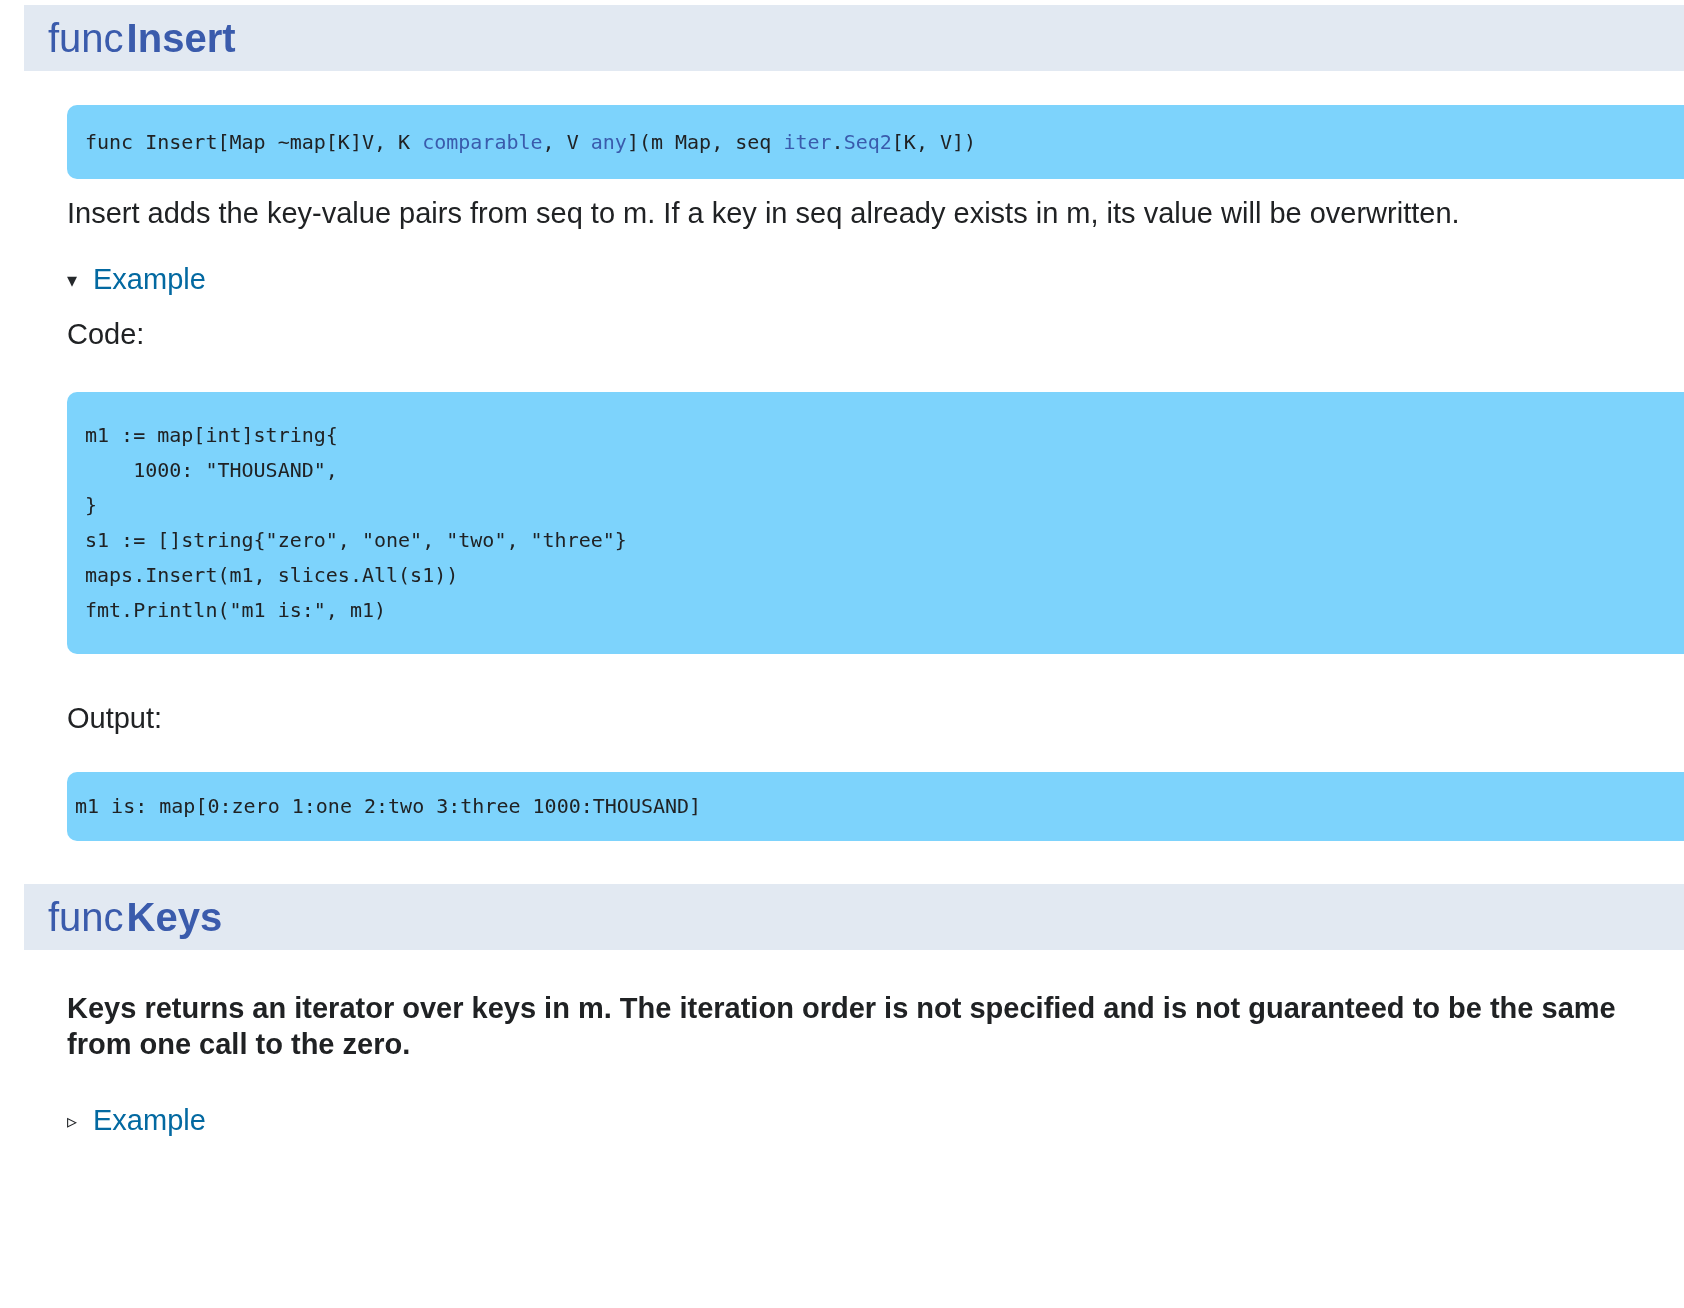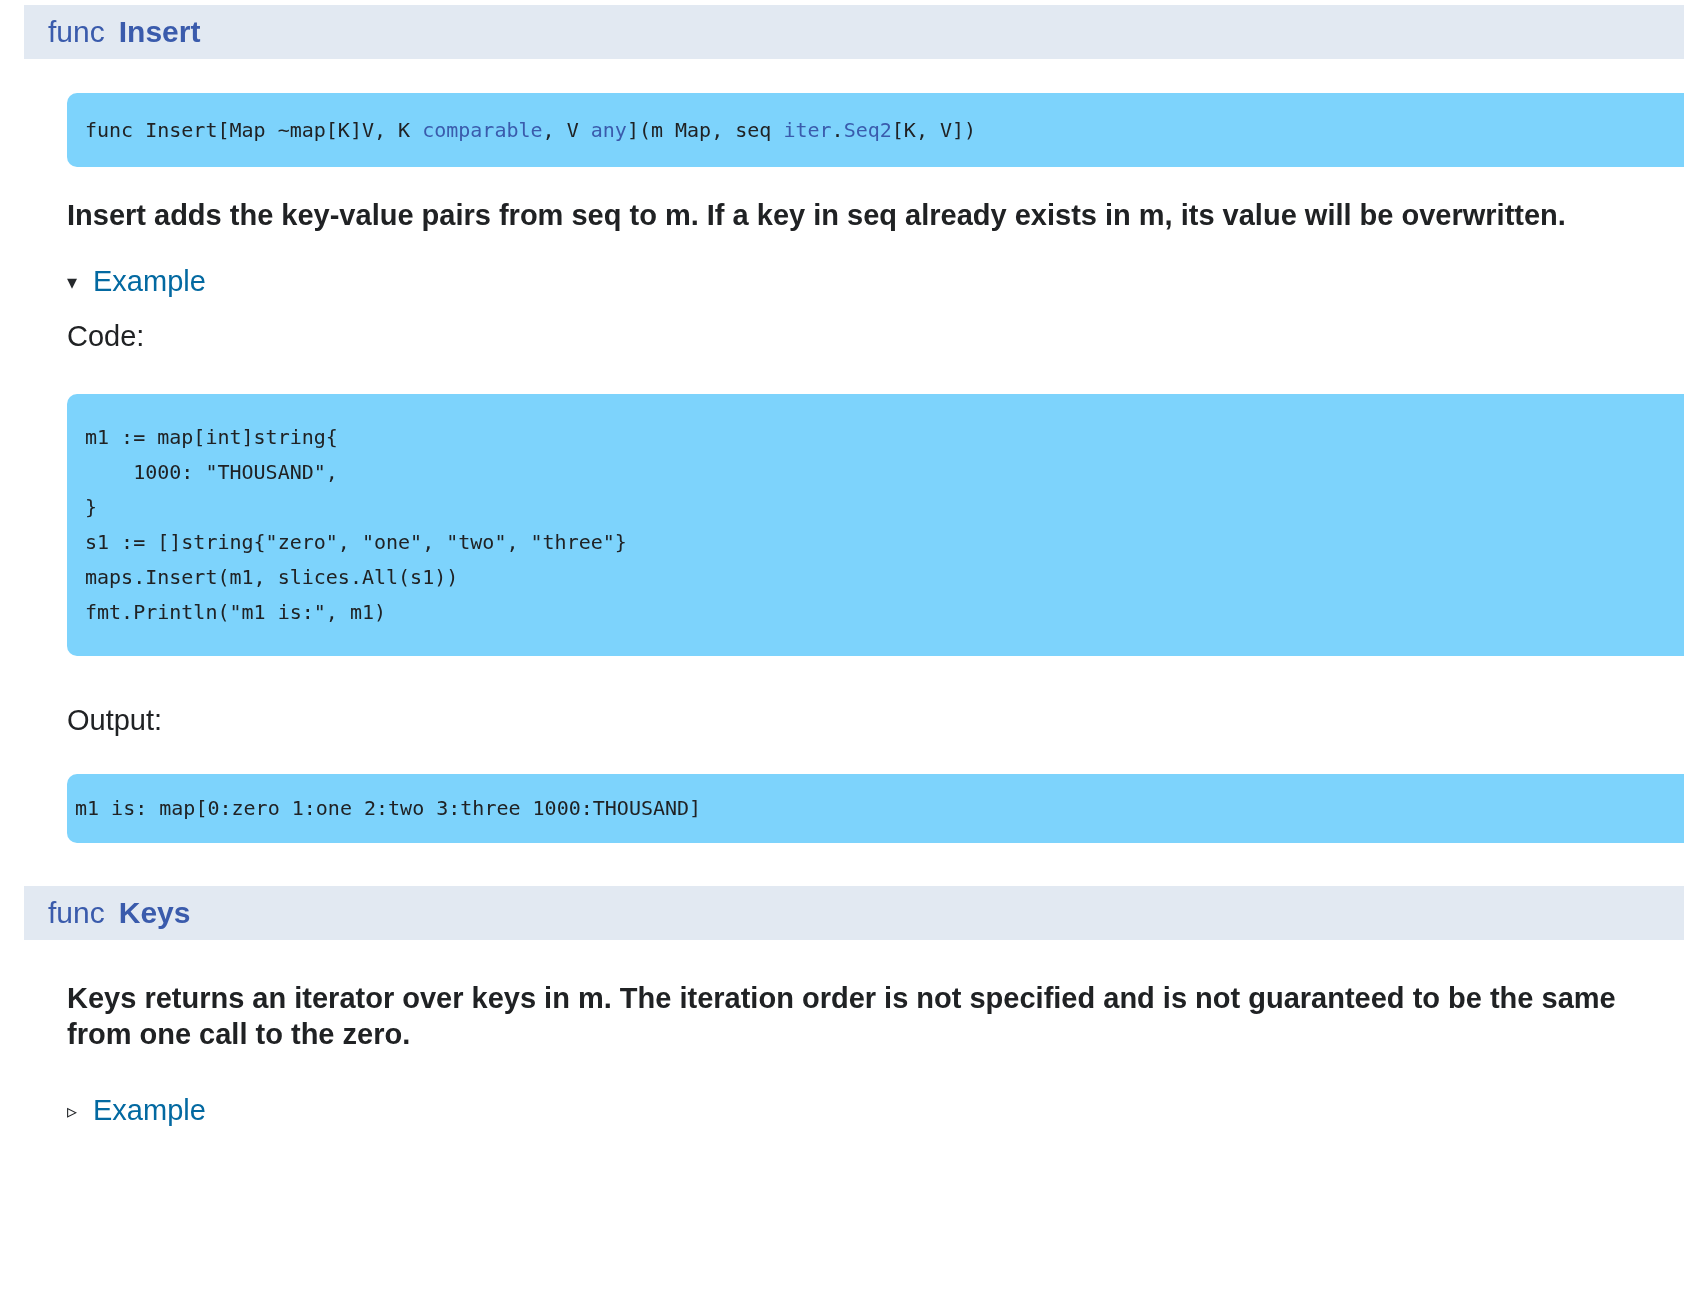--- a/index.html
+++ b/index.html
@@ -3,42 +3,42 @@
 <meta charset="utf-8">
 <style>
   html,body{margin:0;padding:0;}
   body{
     width:1684px;height:1308px;overflow:hidden;
     background:#ffffff;color:#202224;
     font-family:"Liberation Sans",sans-serif;
   }
   .doc{margin-left:24px;padding-top:5px;}
   .section-bar{
-    height:54px;background:#e2e9f2;
+    height:66px;background:#e2e9f2;
     display:flex;align-items:center;
-    padding-left:24px;font-size:30px;color:#3a5bac;
+    padding-left:24px;font-size:40px;color:#3a5bac;
   }
   .fn-keyword{font-weight:400;}
-  .fn-name{font-weight:700;margin-left:14px;cursor:pointer;}
+  .fn-name{font-weight:700;margin-left:3px;cursor:pointer;}
   .content{padding-left:43px;}
   .codebox{
     background:#7dd3fc;border-radius:10px 0 0 10px;
     font-family:"DejaVu Sans Mono",monospace;
     font-size:20px;color:#202224;
   }
   .sig{padding:23px 18px;line-height:28px;white-space:pre;}
   .codeblock{padding:26px 18px;line-height:35px;white-space:pre;}
   .outblock{padding:17px 8px;line-height:35px;white-space:pre;}
   .tok-link{color:#3a5bac;cursor:pointer;}
   .body-text{font-size:29px;line-height:36px;color:#202224;}
   .example-row{display:flex;align-items:center;font-size:29px;cursor:pointer;}
   .example-marker{font-size:20px;color:#25282b;width:26px;display:inline-block;}
   .example-label{color:#0369a1;text-align:right;}
   .mt-sig{margin-top:34px;}
-  .mt-desc{margin-top:30px;font-weight:bold;}
+  .mt-desc{margin-top:16px;}
   .mt-example{margin-top:32px;}
   .mt-codelabel{margin-top:20px;}
   .mt-codeblock{margin-top:40px;}
   .mt-outlabel{margin-top:46px;}
   .mt-outblock{margin-top:36px;}
   .mt-bar2{margin-top:43px;}
   .mt-sig2{margin-top:36px;}
   .mt-desc2{margin-top:40px;font-weight:bold;}
   .mt-example2{margin-top:42px;}
 </style>

